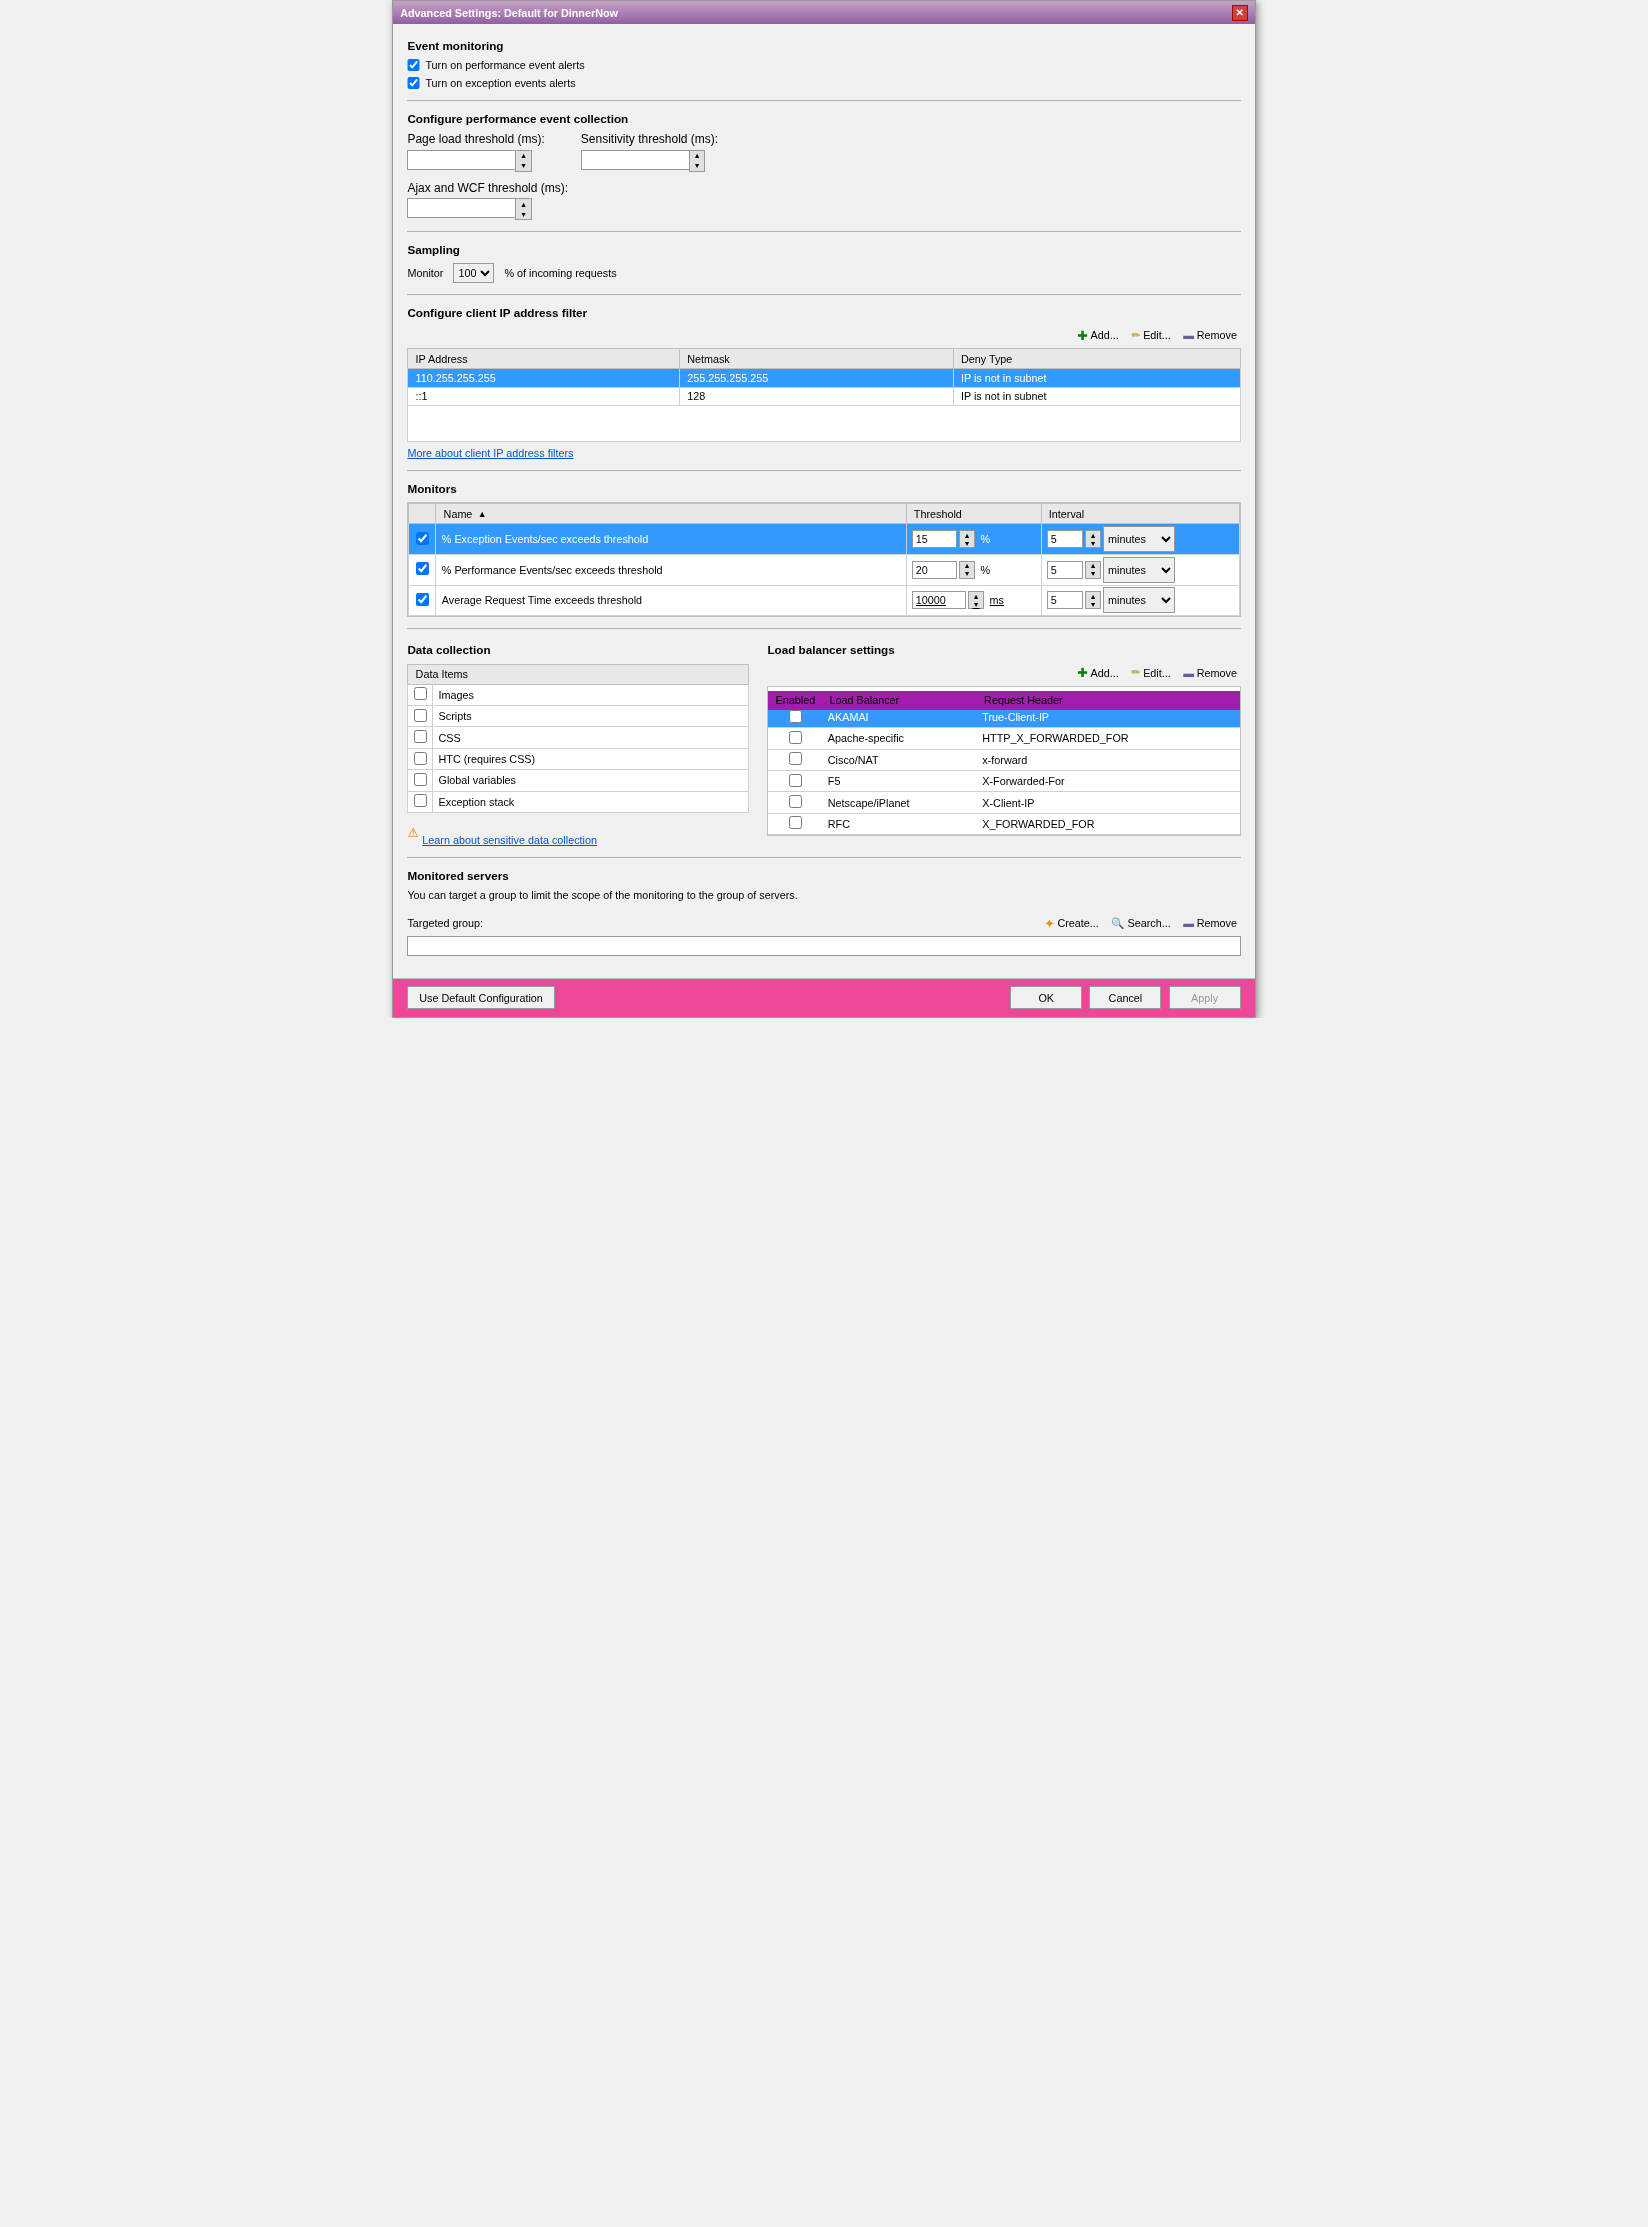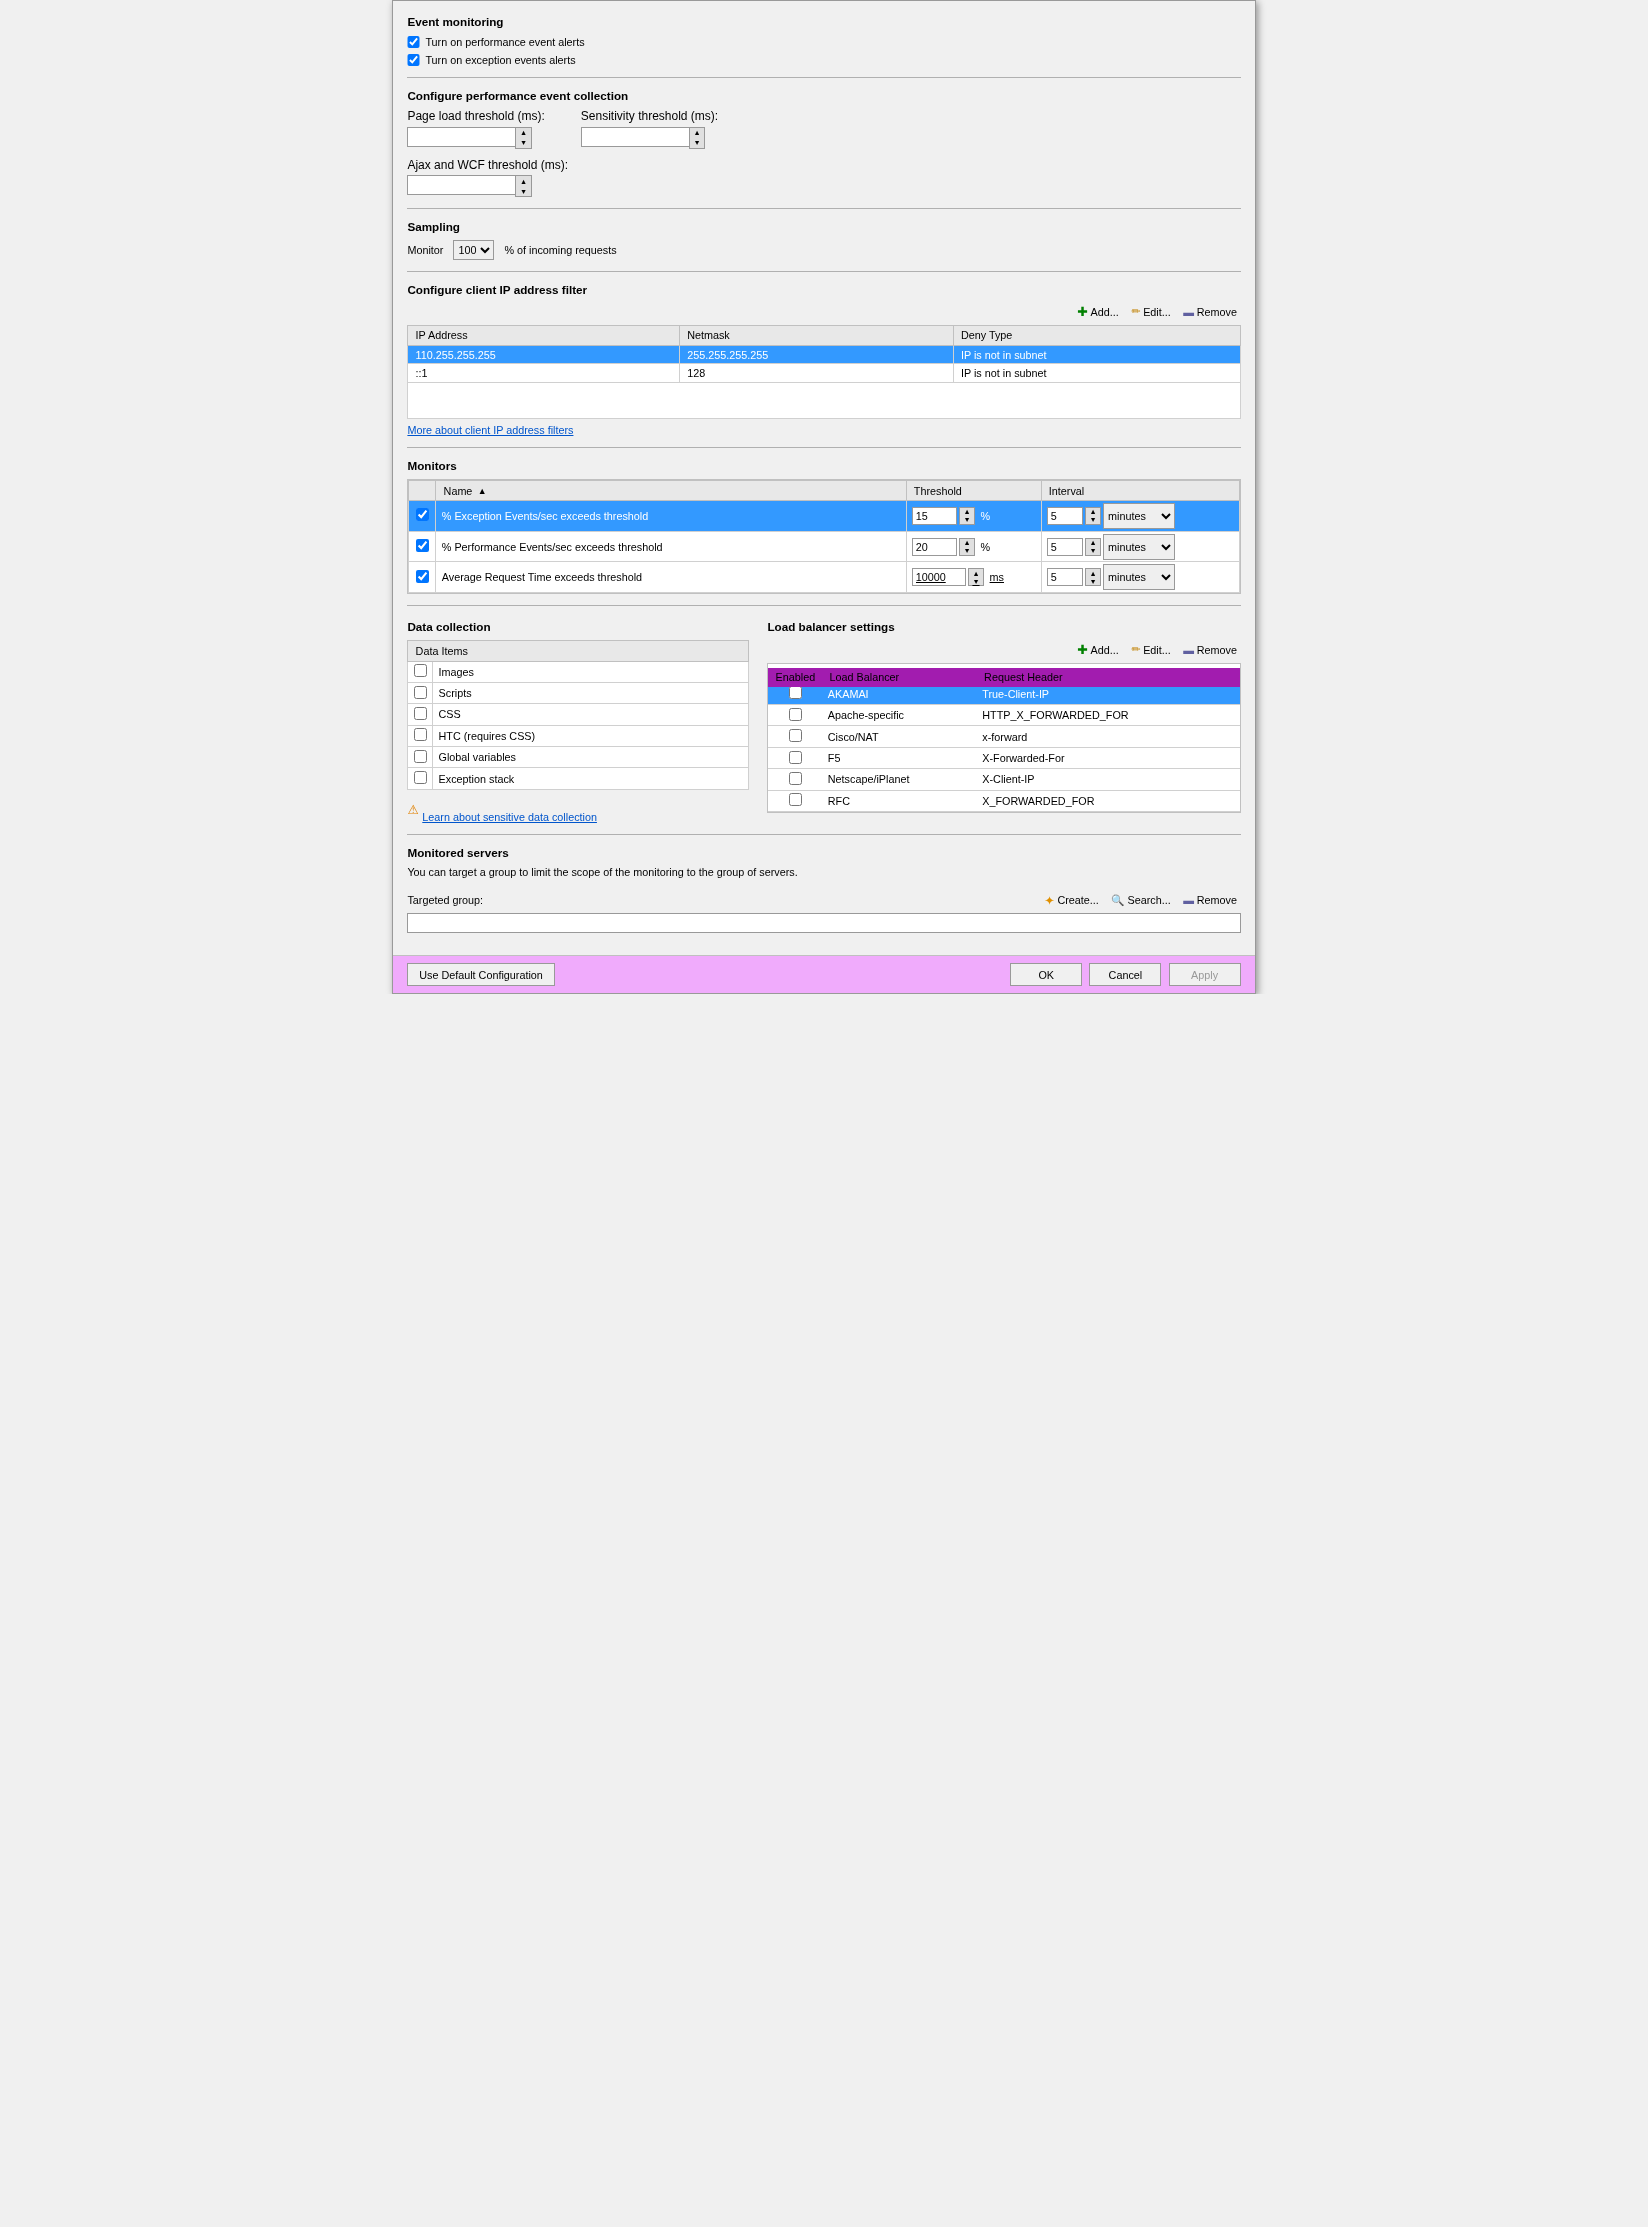--- a/index.html
+++ b/index.html
@@ -304,21 +304,21 @@
       background: white;
       margin-top: 3.6px;
     }
     
     .bottom-bar {
       display: flex;
       justify-content: space-between;
       align-items: center;
       padding: 7.2px 14.4px;
       border-top: 0.9px solid #c0c0c0;
-      background: #f0abfc;
+      background: #ec4899;
     }
     .dialog-btn {
       min-width: 72px;
       height: 23.4px;
       background: #f0f0f0;
       border: 0.9px solid #999;
       cursor: pointer;
       font-size: 10.8px;
       padding: 1.8px 10.8px;
     }
@@ -329,20 +329,24 @@
     .content-area::-webkit-scrollbar-track { background: #f0f0f0; border-left: 0.9px solid #ccc; }
     .content-area::-webkit-scrollbar-thumb { background: #c0c0c0; border: 0.9px solid #a0a0a0; }
     .sort-arrow { font-size: 9px; margin-left: 3.6px; }
     .col-header-row { display: flex; align-items: center; gap: 1.8px; }
   </style>
 </head>
 <body>
 
 <div class="window">
 
+  <div class="title-bar">
+    <span>Advanced Settings: Default for DinnerNow</span>
+    <button class="title-bar-close">✕</button>
+  </div>
 
   <div class="content-area">
 
     
     <div class="section-title">Event monitoring</div>
     <div class="checkbox-row">
       <input type="checkbox" checked="" style="">
       <label>Turn on performance event alerts</label>
     </div>
     <div class="checkbox-row">

